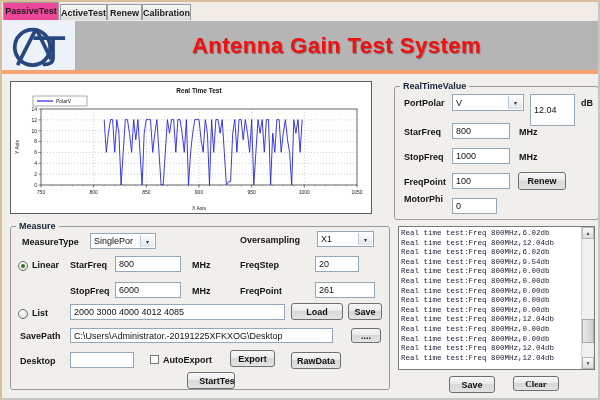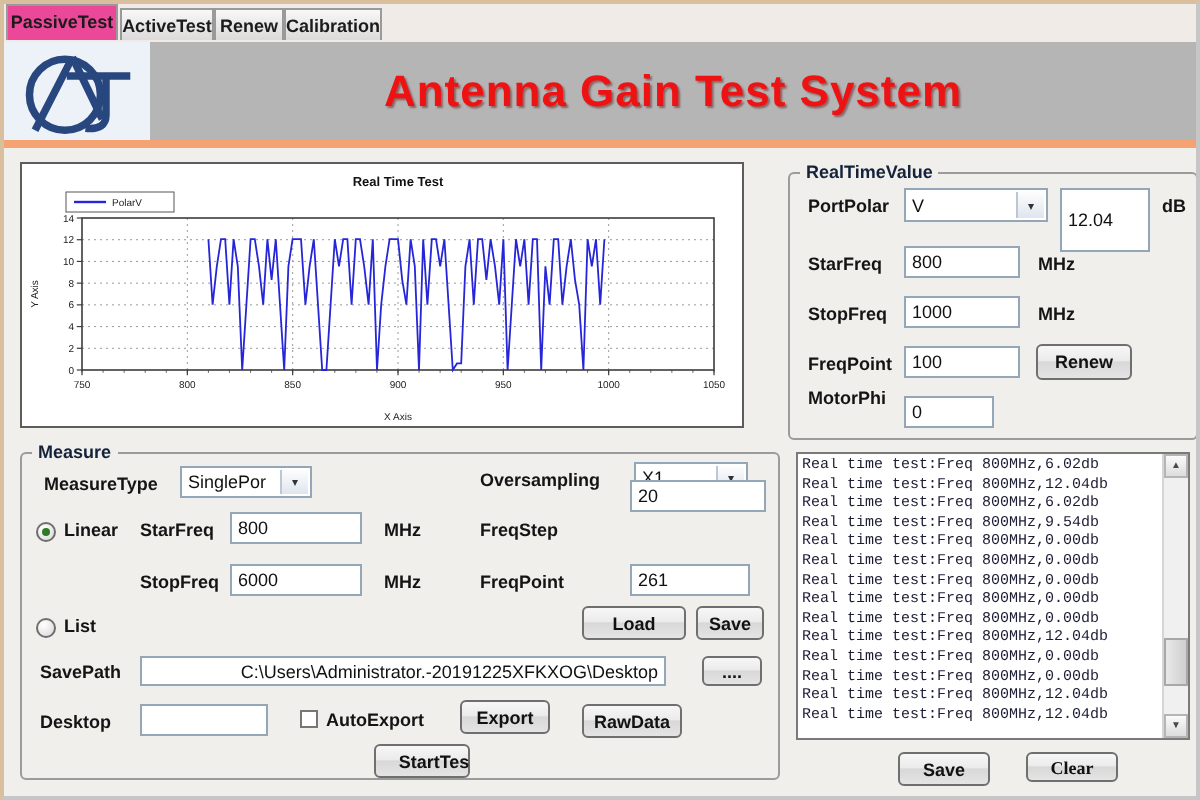--- a/index.html
+++ b/index.html
@@ -217,35 +217,36 @@
     <span>X1</span>
     <span class="arrow">▾</span>
   </div>
 
   <span class="radio checked" style="left:16px;top:259px;"></span>
   <div class="lbl" style="left:30px;top:258px;">Linear</div>
   <div class="lbl" style="left:68px;top:258px;">StarFreq</div>
   <input class="inp" style="left: 113px; top: 254px; width: 66px; height: 16px;" value="800">
   <div class="lbl" style="left:190px;top:258px;">MHz</div>
   <div class="lbl" style="left:238px;top:258px;">FreqStep</div>
-  <input class="inp" style="left: 313px; top: 238px; width: 68px; height: 16px;" value="20">
+  <input class="inp" style="left: 313px; top: 254px; width: 44px; height: 16px;" value="20">
 
   <div class="lbl" style="left:68px;top:284px;">StopFreq</div>
   <input class="inp" style="left: 113px; top: 280px; width: 66px; height: 16px;" value="6000">
   <div class="lbl" style="left:190px;top:284px;">MHz</div>
   <div class="lbl" style="left:238px;top:284px;">FreqPoint</div>
   <input class="inp" style="left: 313px; top: 280px; width: 60px; height: 16px;" value="261">
 
   <span class="radio" style="left:16px;top:307px;"></span>
   <div class="lbl" style="left:30px;top:306px;">List</div>
+  <input class="inp" style="left: 68px; top: 302px; width: 215px; height: 16px;" value="2000 3000 4000 4012 4085">
   <div class="btn" style="left:289px;top:301px;width:52px;height:17px;">Load</div>
   <div class="btn" style="left:346px;top:301px;width:34px;height:17px;">Save</div>
 
   <div class="lbl" style="left:18px;top:329px;">SavePath</div>
-  <input class="inp" style="left: 68px; top: 326px; width: 263px; height: 15px; text-align: right;" value="C:\Users\Administrator.-20191225XFKXOG\Desktop">
+  <input class="inp" style="left: 68px; top: 326px; width: 263px; height: 15px;" value="C:\Users\Administrator.-20191225XFKXOG\Desktop">
   <div class="btn" style="left:349px;top:326px;width:30px;height:15px;">....</div>
 
   <div class="lbl" style="left:18px;top:354px;">Desktop</div>
   <input class="inp" style="left: 68px; top: 350px; width: 64px; height: 16px;" value="">
   <span class="chk" style="left:148px;top:353px;"></span>
   <div class="lbl" style="left:161px;top:353px;">AutoExport</div>
   <div class="btn" style="left:228px;top:348px;width:45px;height:17px;">Export</div>
   <div class="btn" style="left:289px;top:350px;width:50px;height:17px;">RawData</div>
   <div class="btn" style="left:185px;top:370px;width:48px;height:17px;padding-left:12px;">StartTes</div>
 

